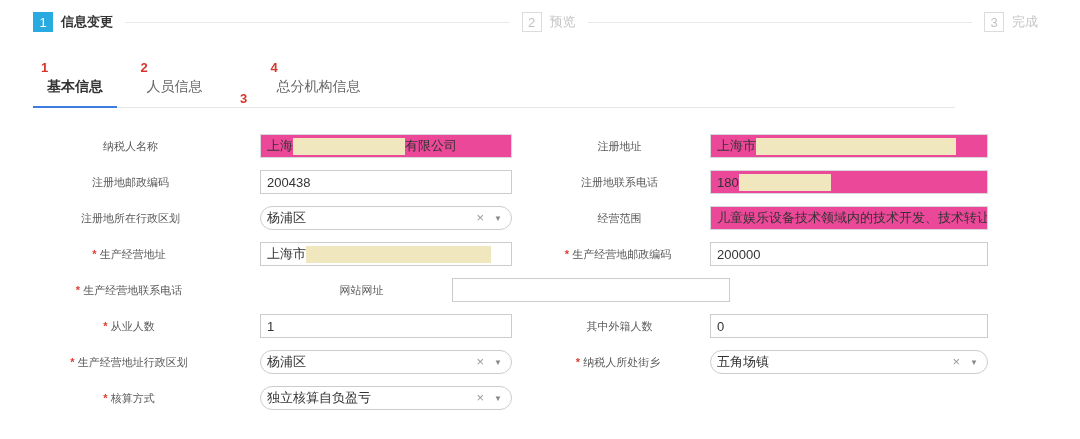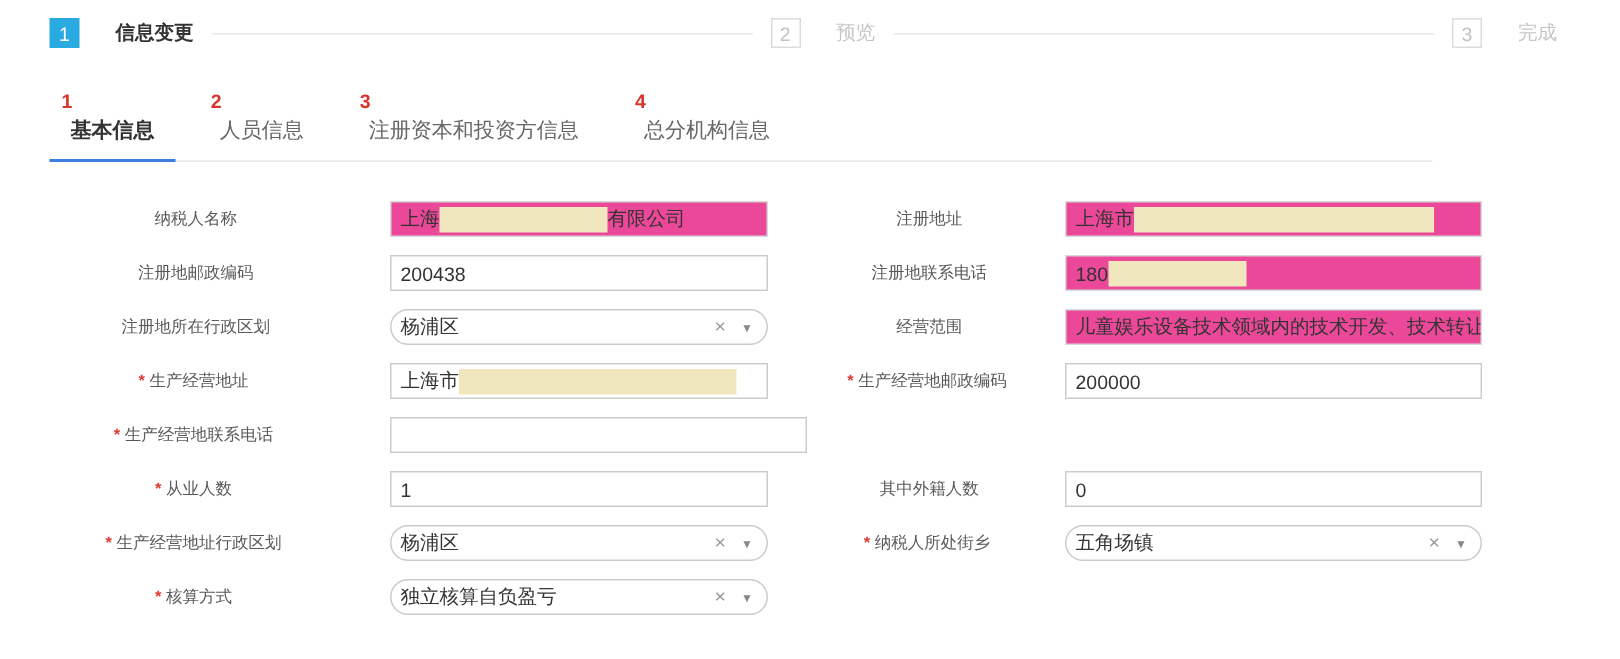--- a/index.html
+++ b/index.html
@@ -12,21 +12,21 @@
 
   
   .stepper { display:flex; align-items:center; padding:12px 42px 0 33px; }
   .step { display:flex; align-items:center; flex-shrink:0; }
   .step-box {
     width:20px; height:20px; display:flex; align-items:center; justify-content:center;
     font-size:13px; line-height:1;
   }
   .step.active .step-box { background:#29aae1; color:#ffffff; }
   .step.pending .step-box { background:#ffffff; border:1px solid #dcdcdc; color:#c2c2c2; }
-  .step-label { margin-left:24px; font-size:13px; white-space:nowrap;text-align:center; }
+  .step-label { margin-left:8px; font-size:13px; white-space:nowrap;text-align:center; }
   .step.active .step-label { color:#333333; font-weight:bold; }
   .step.pending .step-label { color:#c6c6c6; }
   .connector { flex:1; height:1px; background:#e9e9e9; margin:0 12px; }
 
   
   .tabs { margin:28px 0 0 33px; width:922px; border-bottom:1px solid #e6e6e6; white-space:nowrap; }
   .tab { display:inline-block; margin-right:11px; vertical-align:bottom; cursor:pointer; }
   .tab-num { color:#d9342b; font-weight:bold; font-size:13px; line-height:16px; height:16px; padding-left:8px; }
   .tab-label {
     display:block; padding:2px 14px 10px; font-size:14px; color:#666666;
@@ -79,21 +79,20 @@
   <div class="tab active">
     <div class="tab-num">1</div>
     <span class="tab-label">基本信息</span>
   </div>
   <div class="tab">
     <div class="tab-num">2</div>
     <span class="tab-label">人员信息</span>
   </div>
   <div class="tab">
     <div class="tab-num">3</div>
-    <span class="tab-label">注册资本和投资方信息</span>
   </div>
   <div class="tab">
     <div class="tab-num">4</div>
     <span class="tab-label">总分机构信息</span>
   </div>
 </div>
 
 <div class="form">
 
   <div class="frow">
@@ -161,20 +160,21 @@
         <span>200000</span>
       </div>
     </div>
   </div>
 
   <div class="frow">
     <div class="cell cell-l">
       <label class="lb"><span class="req">*</span><span>生产经营地联系电话</span></label>
     </div>
     <div class="cell cell-r">
+      <label class="lb"><span class="req"></span><span>网站网址</span></label>
       <div class="input">
         <span></span>
       </div>
     </div>
   </div>
 
   <div class="frow">
     <div class="cell cell-l">
       <label class="lb"><span class="req">*</span><span>从业人数</span></label>
       <div class="input">

